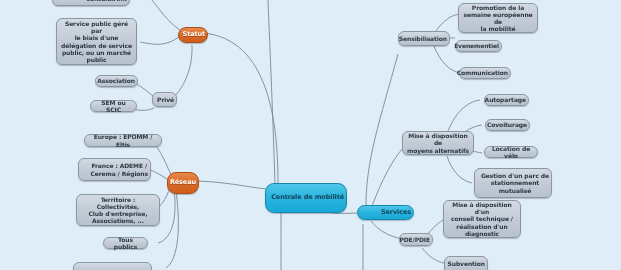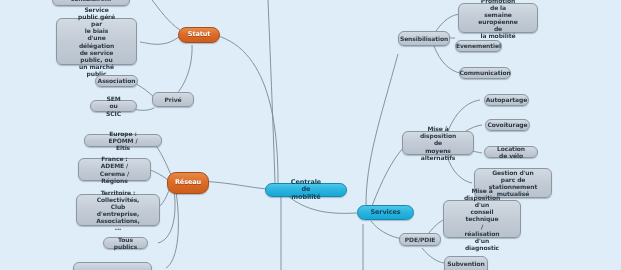--- a/index.html
+++ b/index.html
@@ -20,28 +20,28 @@
     left: 0; top: 0;
     width: 621px;
     height: 270px;
     pointer-events: none;
   }
   .node {
     position: absolute;
     box-sizing: border-box;
     display: flex;
     align-items: center;
-    justify-content: center;
+    justify-content: flex-end;
     text-align: center;
     border-radius: 6px;
     border: 1px solid #7f8c99;
     line-height: 1.18;
     letter-spacing: -0.1px;
     white-space: pre-line;
-    padding: 2px 20px;
+    padding: 2px 2px;
   }
   .node.gray {
     background: linear-gradient(to bottom, #d2dae2 0%, #c3ccd6 50%, #b8c2cd 100%);
     color: #2d3a45;
     font-weight: bold;
     border-color: #8c97a3;
     box-shadow: 0 1px 1px rgba(60,75,90,0.32);
   }
   .node.orange {
     background: linear-gradient(to bottom, #e88a4a 0%, #da6b28 48%, #cf5d1c 100%);
@@ -105,21 +105,21 @@
       <path d="M447,134 C454,114 466,102 480,100"></path>
       <path d="M455,139 C466,130 474,126 482,125"></path>
       <path d="M458,148 C468,150 476,152 482,153"></path>
       <path d="M447,156 C452,172 462,181 472,183"></path>
 
       <path d="M428,234 C436,224 442,220 446,219"></path>
       <path d="M422,248 C430,258 438,262 444,263"></path>
     </g>
   </svg>
 
-  <div class="node cyan" style="left:265px; top:183px; width:82px; height:14px; font-size:6.5px;">
+  <div class="node cyan" style="left:265px; top:183px; width:82px; height:30px; font-size:6.5px;">
     <span>Centrale de mobilité</span>
   </div>
 
   <div class="node orange" style="left:178px; top:27px; width:30px; height:16px; font-size:6.5px;">
     <span>Statut</span>
   </div>
 
   <div class="node orange" style="left:167px; top:172px; width:32px; height:22px; font-size:6.5px;">
     <span>Réseau</span>
   </div>

